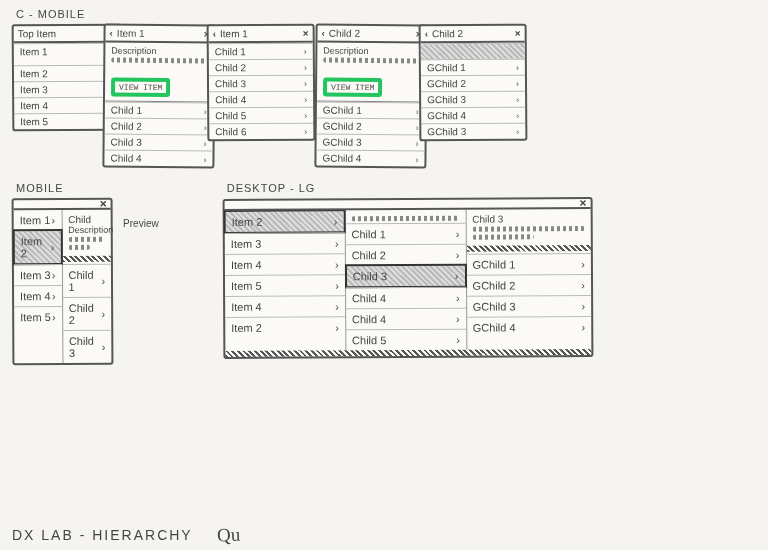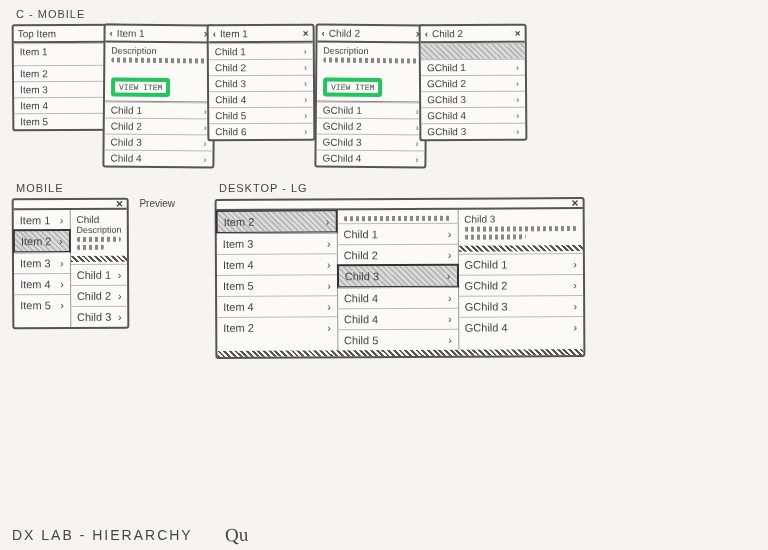--- a/index.html
+++ b/index.html
@@ -123,21 +123,21 @@
   .drow:first-child { border-top: none; }
   .drow.sel {
     border: 2px solid #333;
     background: repeating-linear-gradient(45deg,#bbb,#bbb 2px,#ddd 2px,#ddd 4px);
     margin: -1px;
   }
   .preview-block { padding: 4px 6px; font-size: 10px; }
   .footer {
     position: absolute;
     left: 12px; bottom: 4px;
-    display: flex; align-items: center; gap: 32px;
+    display: flex; align-items: center; gap: 24px;
     font-size: 14px;
     letter-spacing: 2px;
     text-align: right;
   }
   .sig {
     font-family: cursive;
     font-size: 19px;
     letter-spacing: 0;
     transform: rotate(-2deg);
   }
@@ -364,25 +364,25 @@
                   <span>Child 2</span>
                   <span class="chev">›</span>
                 </div>
               <div class="drow">
                   <span>Child 3</span>
                   <span class="chev">›</span>
                 </div>
             </div>
           </div>
         </div>
-        <div class="preview-label" style="align-self:flex-start;margin-top:0;">Preview</div>
-      </div>
-    </div>
-
-    <div style="flex:1;">
+        <div class="preview-label" style="align-self:flex-start;margin-top:20px;">Preview</div>
+      </div>
+    </div>
+
+    <div style="flex:1;margin-left:24px;">
       <div class="section-label">DESKTOP - LG</div>
       <div class="dpanel" style="width:370px;">
         <div class="toprule">
             <span class="x">×</span>
           </div>
         <div class="cols">
           <div class="col" style="width:33%;">
             <div class="drow sel">
                 <span>Item 2</span>
                 <span class="chev">›</span>

